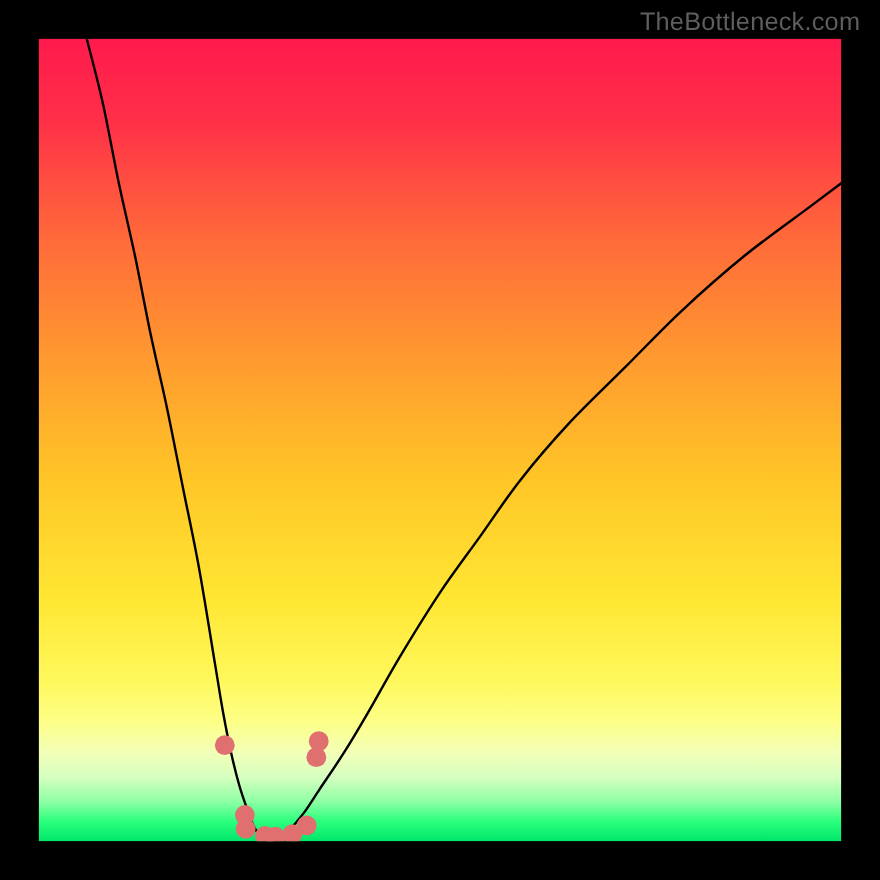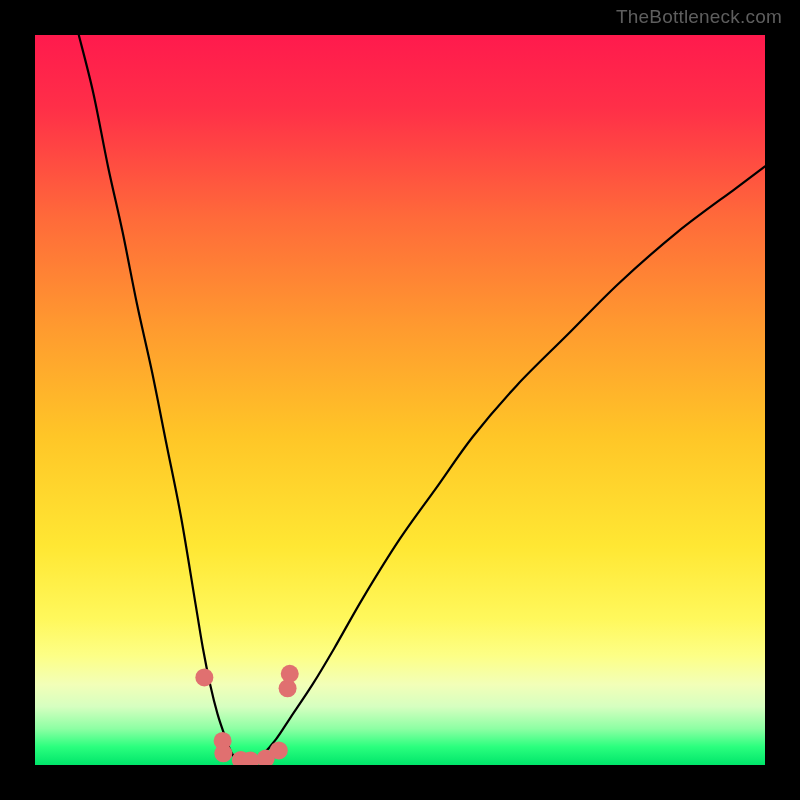--- a/index.html
+++ b/index.html
@@ -38,21 +38,21 @@
     left: 0;
     top: 0;
     width: 100%;
     height: 100%;
   }
   .watermark {
     position: absolute;
     top: 6px;
     right: 18px;
     font-family: Arial, Helvetica, sans-serif;
-    font-size: 19px;
+    font-size: 23px;
     color: #5e5e5e;
     font-weight: 500;
     letter-spacing: 0.2px;
   }
 </style>
 </head>
 <body>
 
 <div class="frame">
   <div class="plot-area">

